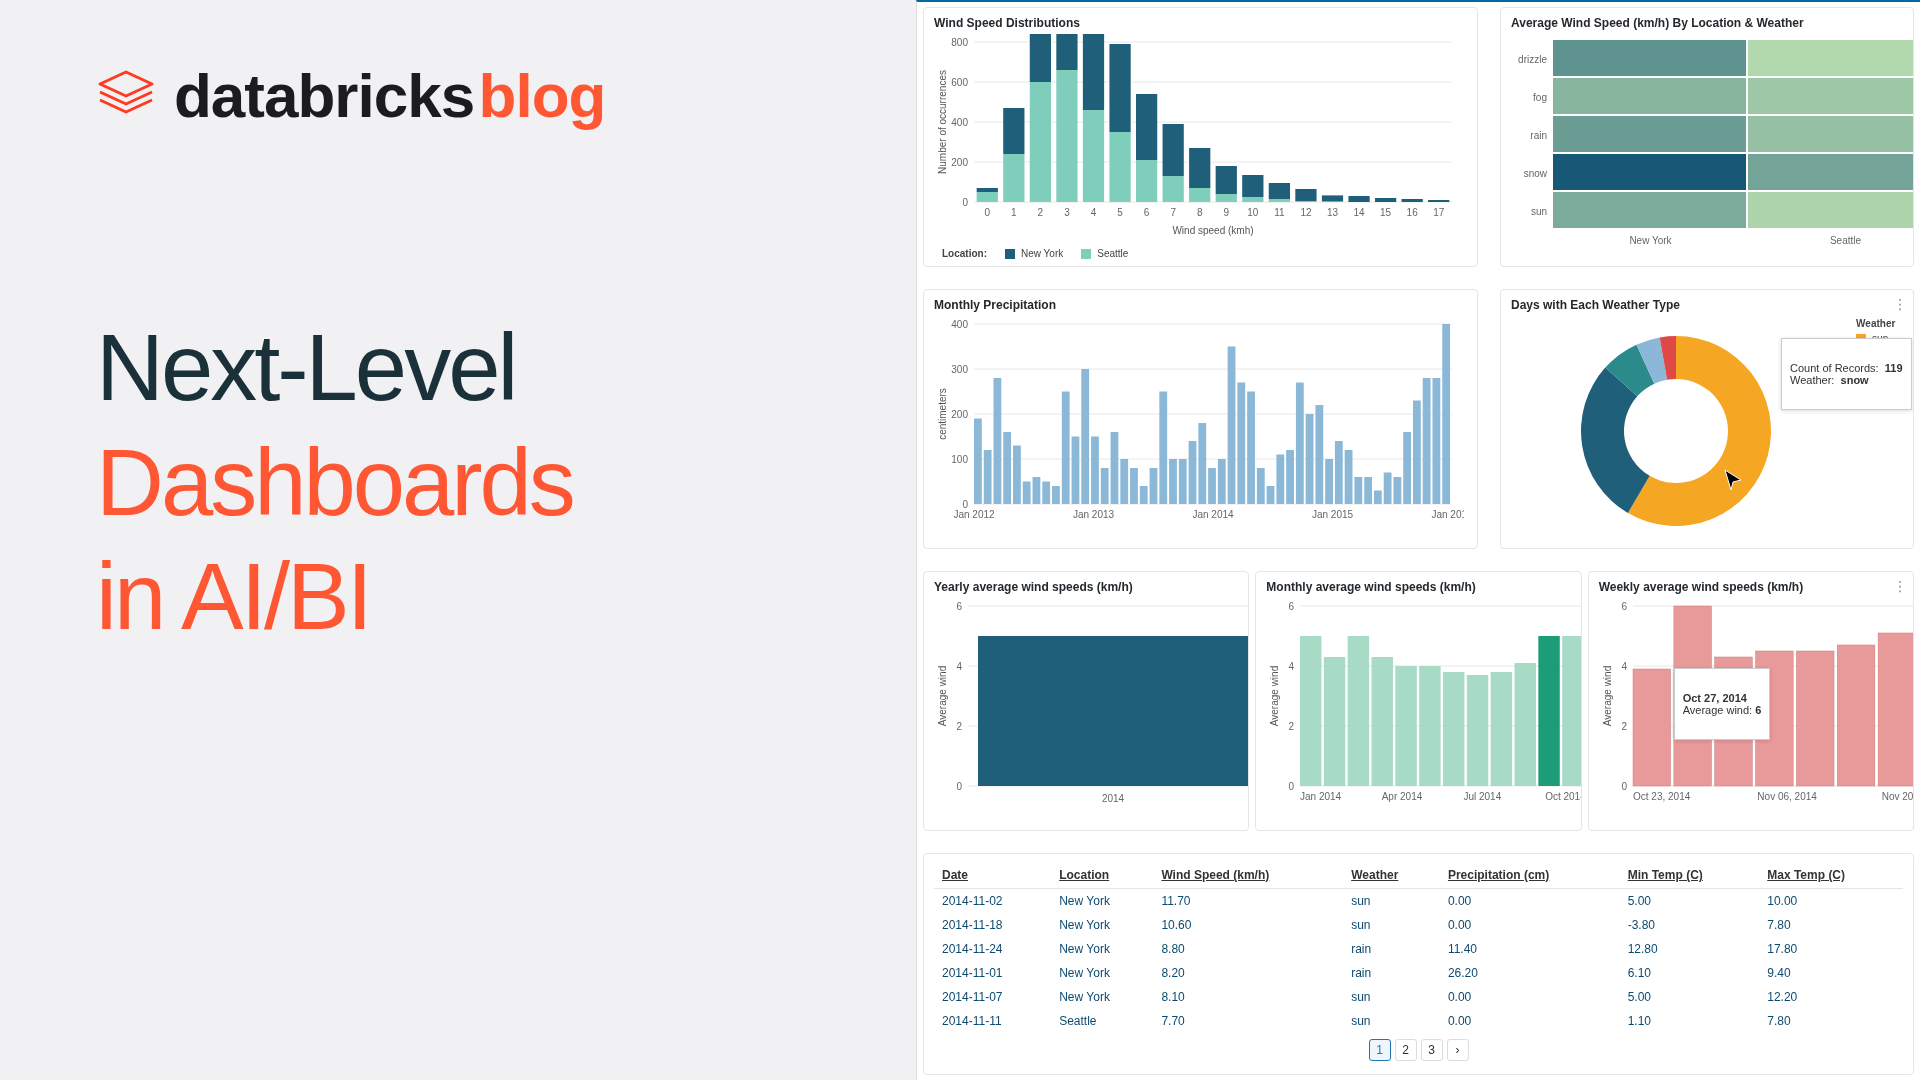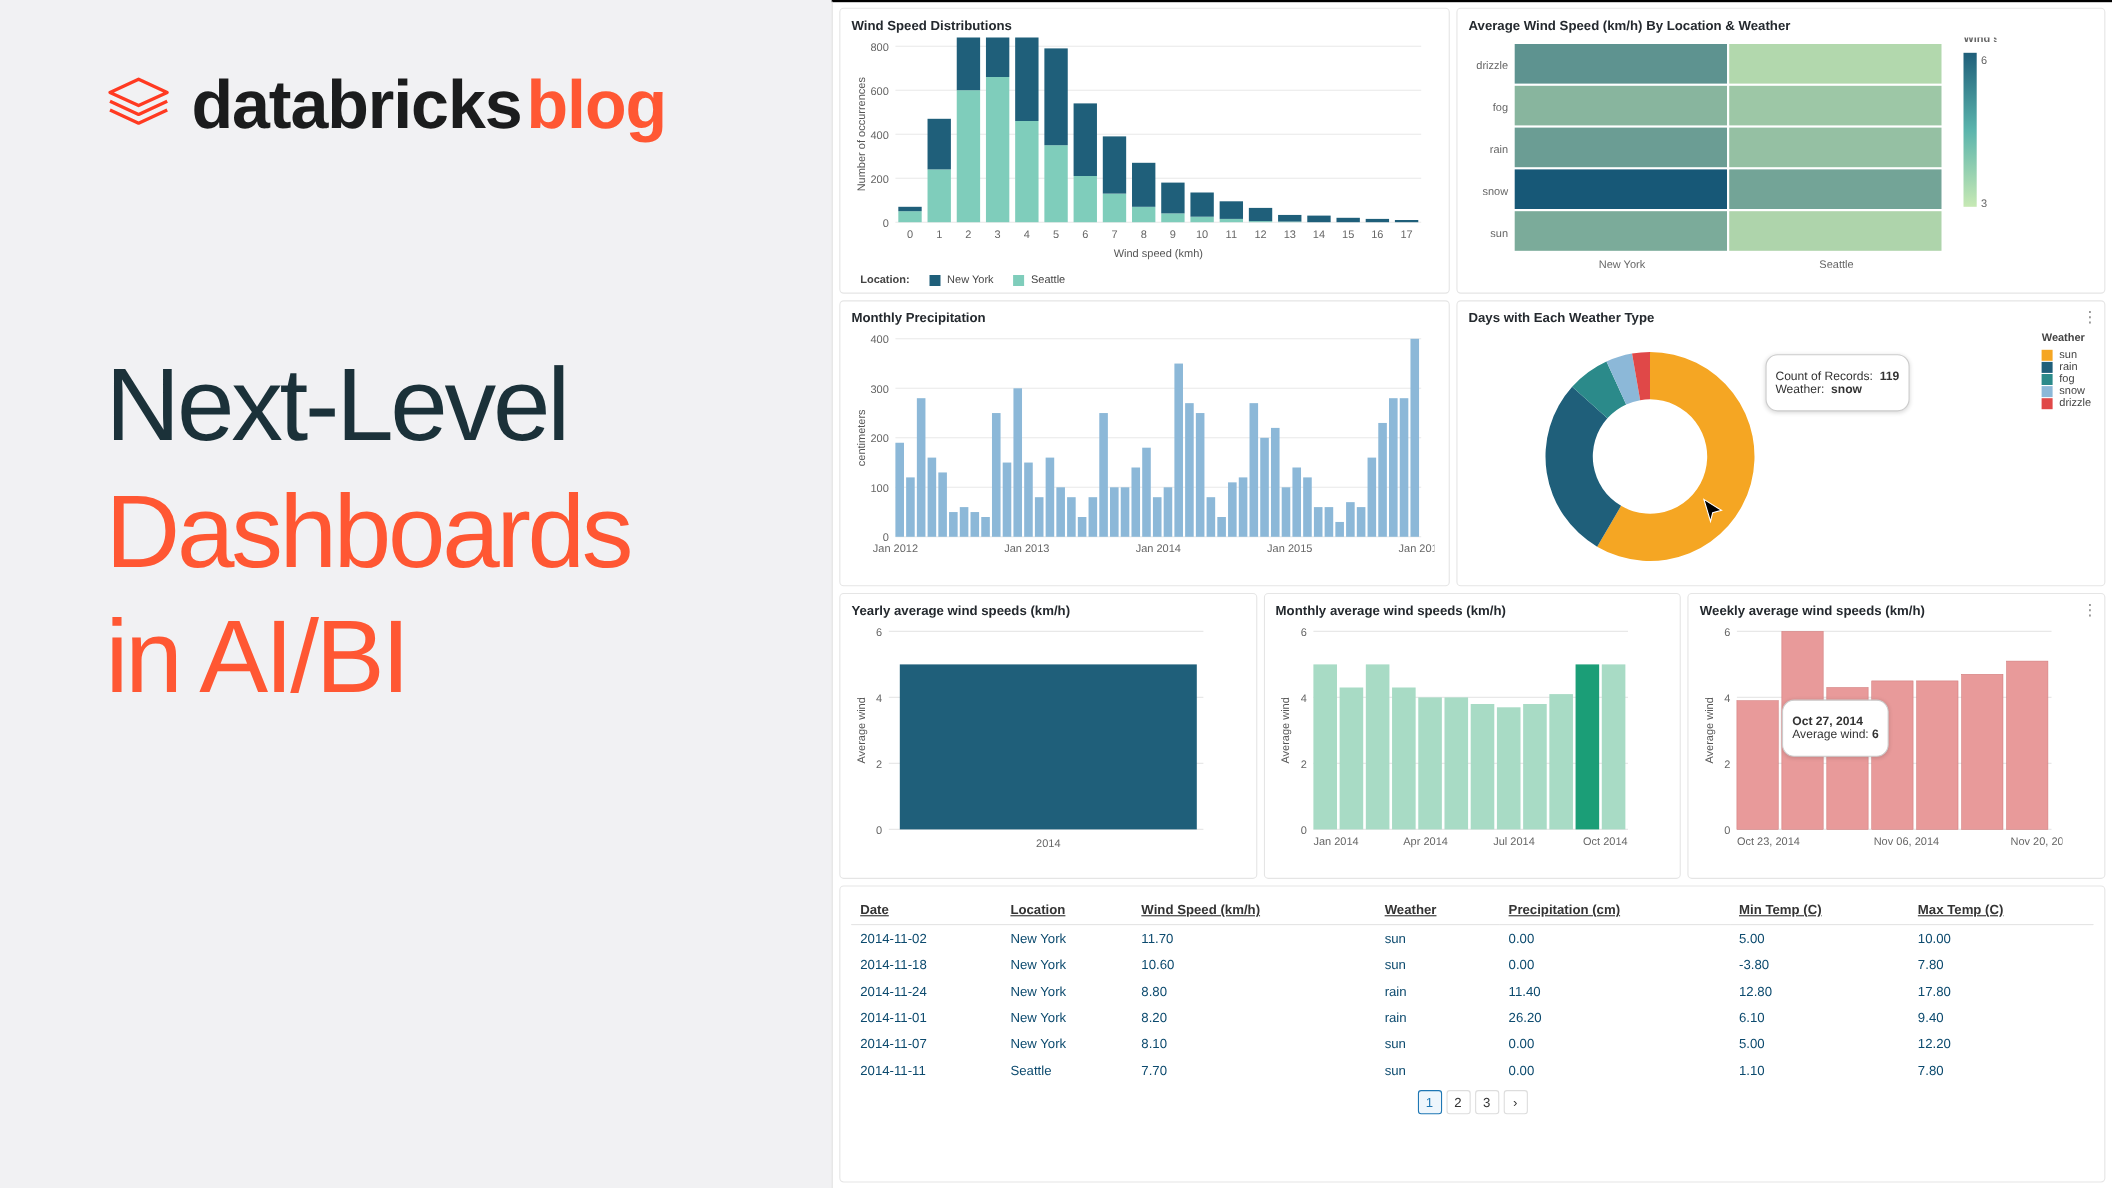--- a/index.html
+++ b/index.html
@@ -4,21 +4,21 @@
 <style>
 * { box-sizing: border-box; margin: 0; padding: 0; }
 body {
   width: 1920px; height: 1080px;
   background: #f1f1f3;
   font-family: -apple-system, BlinkMacSystemFont, "Segoe UI", sans-serif;
   display: flex;
   overflow: hidden;
 }
 .left-panel {
-  width: 756px;
+  width: 916px;
   padding: 60px 0 0 96px;
   display: flex; flex-direction: column;
 }
 .brand {
   display: flex; align-items: center; gap: 18px;
 }
 .brand-logo { width: 60px; height: 52px; }
 .brand-text {
   font-size: 62px; font-weight: 700; letter-spacing: -1px;
   color: #1b1c1d;
@@ -30,28 +30,28 @@
   font-weight: 500;
   line-height: 1.22;
   letter-spacing: -3px;
   color: #1b3139;
 }
 .headline .accent { color: #ff5733; }
 
 .right-panel {
   flex: 1;
   background: #fff;
-  border-top: 2px solid #000000;
+  border-top: 2px solid #0369a1;
   border-left: 1px solid #ddd;
   position: relative;
   padding: 5px 6px;
   display: grid;
   grid-template-columns: 555px 1fr;
   grid-template-rows: 260px 260px 260px 1fr;
-  gap: 6px;
+  gap: 22px;
 }
 .panel {
   background: #fff;
   border: 1px solid #e5e5e5;
   border-radius: 4px;
   padding: 8px 10px;
   position: relative;
   overflow: hidden;
 }
 .panel-title {
@@ -83,21 +83,21 @@
 .pager { display: flex; justify-content: center; gap: 4px; margin-top: 6px; }
 .pager .pg {
   width: 22px; height: 22px; font-size: 12px;
   display: flex; align-items: center; justify-content: center;
   border: 1px solid #ddd; border-radius: 3px; background: #fff; color: #333;
 }
 .pager .pg.active { border-color: #1f77b4; color: #1f77b4; background: #eef6fc; }
 
 .tooltip {
   position: absolute; background: #fff; border: 1px solid #ccc;
-  border-radius: 11px; padding: 13px 8px; font-size: 11px; color: #333;
+  border-radius: 0; padding: 23px 8px; font-size: 11px; color: #333;
   box-shadow: 0 1px 4px rgba(0,0,0,0.15);
   pointer-events: none;
 }
 .dots-btn { position:absolute; top:6px; right:6px; color:#888; font-size:14px; cursor:pointer; }
 .cursor-icon { position:absolute; width:24px; height:24px; }
 </style>
 </head>
 <body>
 
 <div class="left-panel">

